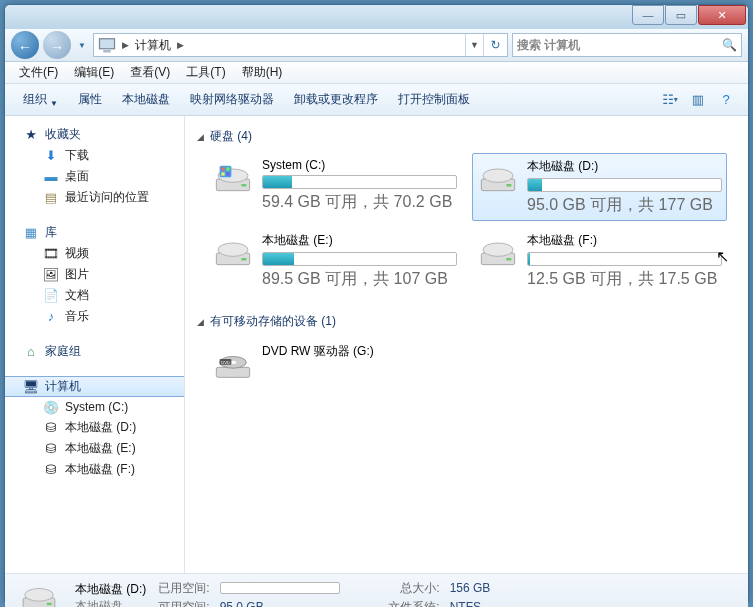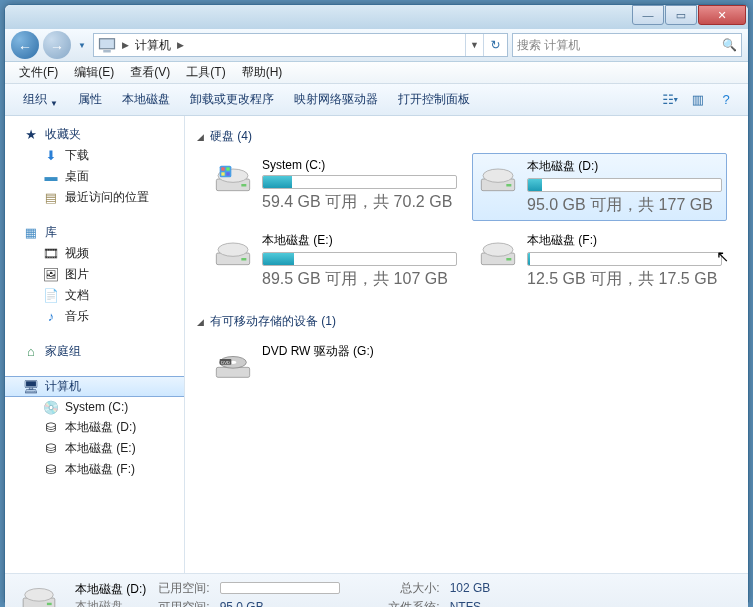--- a/index.html
+++ b/index.html
@@ -19,21 +19,21 @@
 .navbtn.fwd { background: radial-gradient(circle at 30% 30%, #c8dbed, #88a9c8); }
 .navdrop { width: 14px; height: 20px; display: flex; align-items: center; justify-content: center; color: #2f6fa8; font-size: 8px; }
 .breadcrumb { flex: 1; height: 24px; background: #fff; border: 1px solid #a7c0d7; display: flex; align-items: center; font-size: 12px; color: #222; }
 .bc-icon { width: 20px; height: 20px; margin: 0 3px; display: flex; align-items: center; justify-content: center; }
 .bc-seg { padding: 0 4px; }
 .bc-arrow { color: #555; font-size: 9px; padding: 0 2px; }
 .bc-flex { flex: 1; }
 .bc-drop { width: 18px; height: 22px; border-left: 1px solid #c8d8e8; display: flex; align-items: center; justify-content: center; color: #555; font-size: 9px; }
 .bc-refresh { width: 24px; height: 22px; border-left: 1px solid #c8d8e8; display: flex; align-items: center; justify-content: center; color: #2f6fa8; font-size: 12px; }
 .searchbox { width: 230px; height: 24px; background: #fff; border: 1px solid #a7c0d7; display: flex; align-items: center; padding: 0 4px; color: #888; font-size: 12px; }
-.searchbox span.ph { flex: 1; }
+.searchbox span.ph { flex: 1; font-weight: bold; }
 
 
 .menubar { height: 22px; background: linear-gradient(to bottom, #fdfefe, #eef4f9); border-bottom: 1px solid #d0dde8; display: flex; align-items: center; padding: 0 6px; font-size: 12px; color: #222; }
 .menubar span { padding: 2px 8px; cursor: default; }
 
 
 .toolbar { height: 32px; background: linear-gradient(to bottom, #f5faff, #e3eef8); border-bottom: 1px solid #c7d8e7; display: flex; align-items: center; padding: 0 8px; font-size: 12px; color: #1a3a6a; }
 .toolbar .tb { padding: 4px 10px; cursor: default; display:flex; align-items:flex-end; gap:3px;}
 .toolbar .spacer { flex: 1; }
 .toolbar .tb-icon { width: 24px; height: 22px; border: 1px solid transparent; display:flex; align-items:center; justify-content:center; color:#2f6fa8; font-size:13px; margin:0 2px;}
@@ -118,22 +118,22 @@
     <span>帮助(H)</span>
   </div>
 
   <div class="toolbar">
     <div class="tb">
         <span>组织</span>
         <span style="font-size:8px;">▼</span>
       </div>
     <div class="tb">属性</div>
     <div class="tb">本地磁盘</div>
+    <div class="tb">映射网络驱动器</div>
     <div class="tb">卸载或更改程序</div>
-    <div class="tb">映射网络驱动器</div>
     <div class="tb">打开控制面板</div>
     <div class="spacer"></div>
     <div class="tb-icon">☷<span style="font-size:8px;">▾</span></div>
     <div class="tb-icon">▥</div>
     <div class="tb-icon" style="color:#1d7fd6;">?</div>
   </div>
 
   <div class="body">
     <div class="sidebar">
       <div class="sb-group">
@@ -316,21 +316,21 @@
     </div>
     <div>
       <div class="det-val" style="color:#000;">本地磁盘 (D:)</div>
       <div style="color:#777;">本地磁盘</div>
     </div>
     <div class="det-grid">
       <span class="det-label">已用空间:</span>
       <span class="det-bar"><span class="det-bar-fill" id="det-bar-fill" style="width: 7%;"></span></span>
       <span></span>
       <span class="det-label">总大小:</span>
-      <span class="det-val">102 GB</span>
+      <span class="det-val">156 GB</span>
       <span></span>
       <span class="det-label">可用空间:</span>
       <span class="det-val">95.0 GB</span>
       <span></span>
       <span class="det-label">文件系统:</span>
       <span class="det-val">NTFS</span>
       <span></span>
     </div>
   </div>
 

